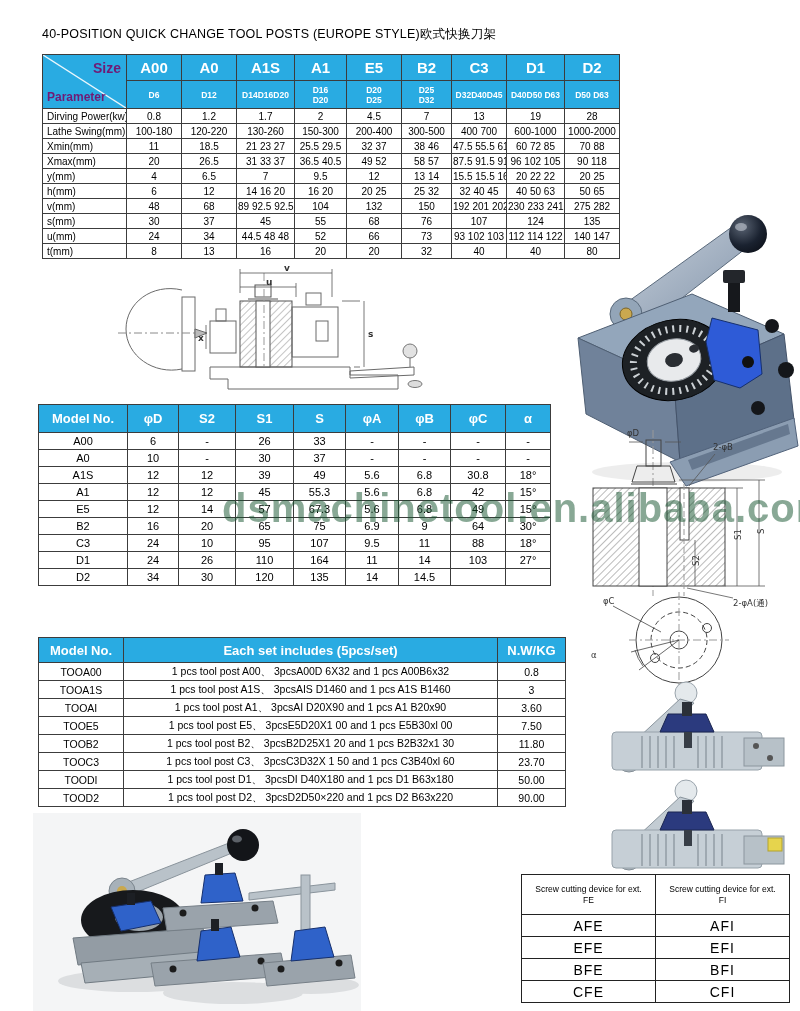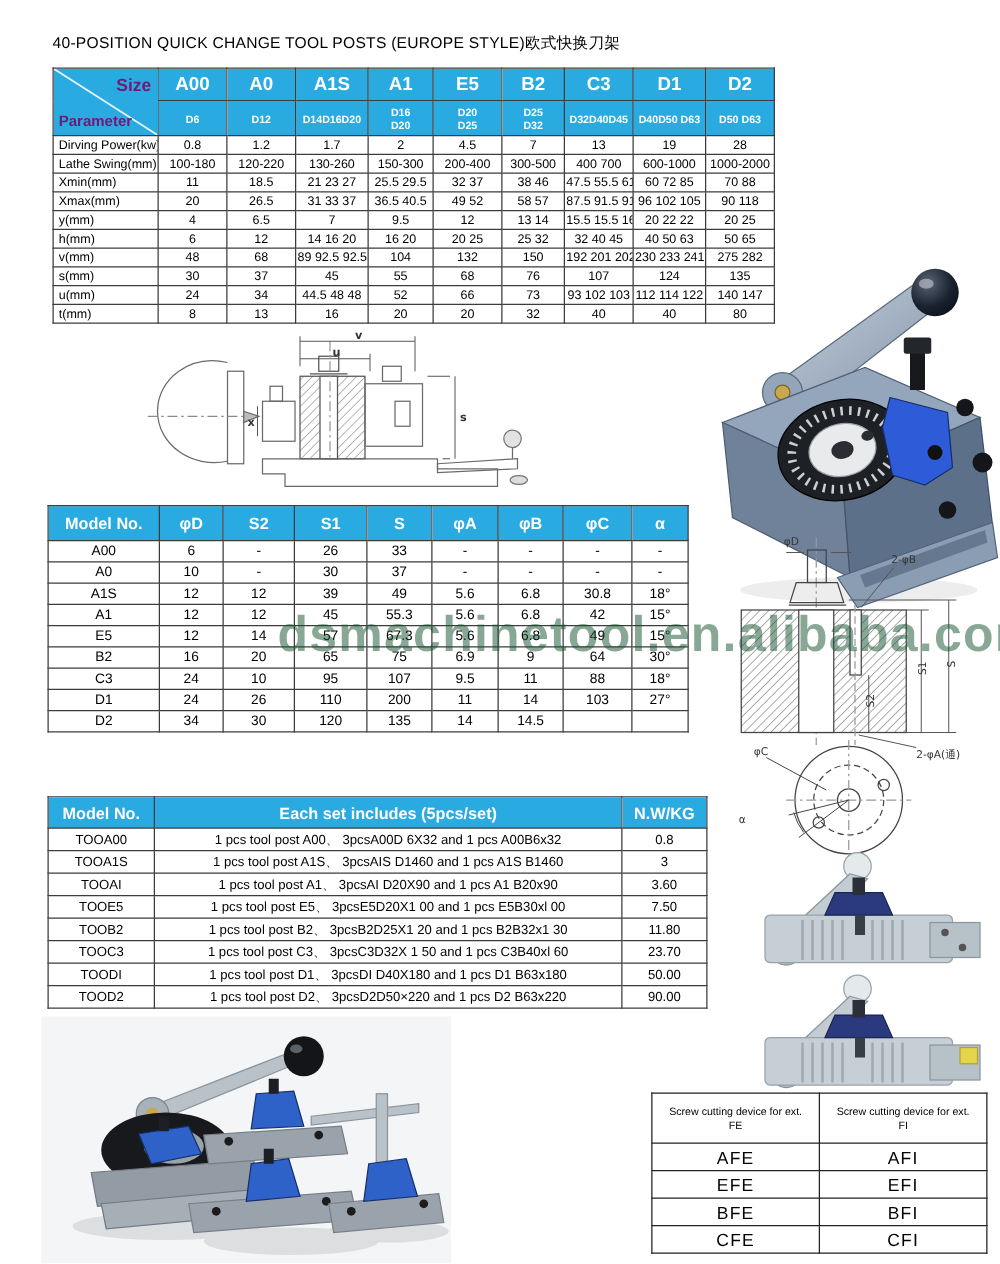--- a/index.html
+++ b/index.html
@@ -408,21 +408,21 @@
           <td>9.5</td>
           <td>11</td>
           <td>88</td>
           <td>18°</td>
         </tr>
         <tr>
           <td>D1</td>
           <td>24</td>
           <td>26</td>
           <td>110</td>
-          <td>200</td>
+          <td>164</td>
           <td>11</td>
           <td>14</td>
           <td>103</td>
           <td>27°</td>
         </tr>
         <tr>
           <td>D2</td>
           <td>34</td>
           <td>30</td>
           <td>120</td>

